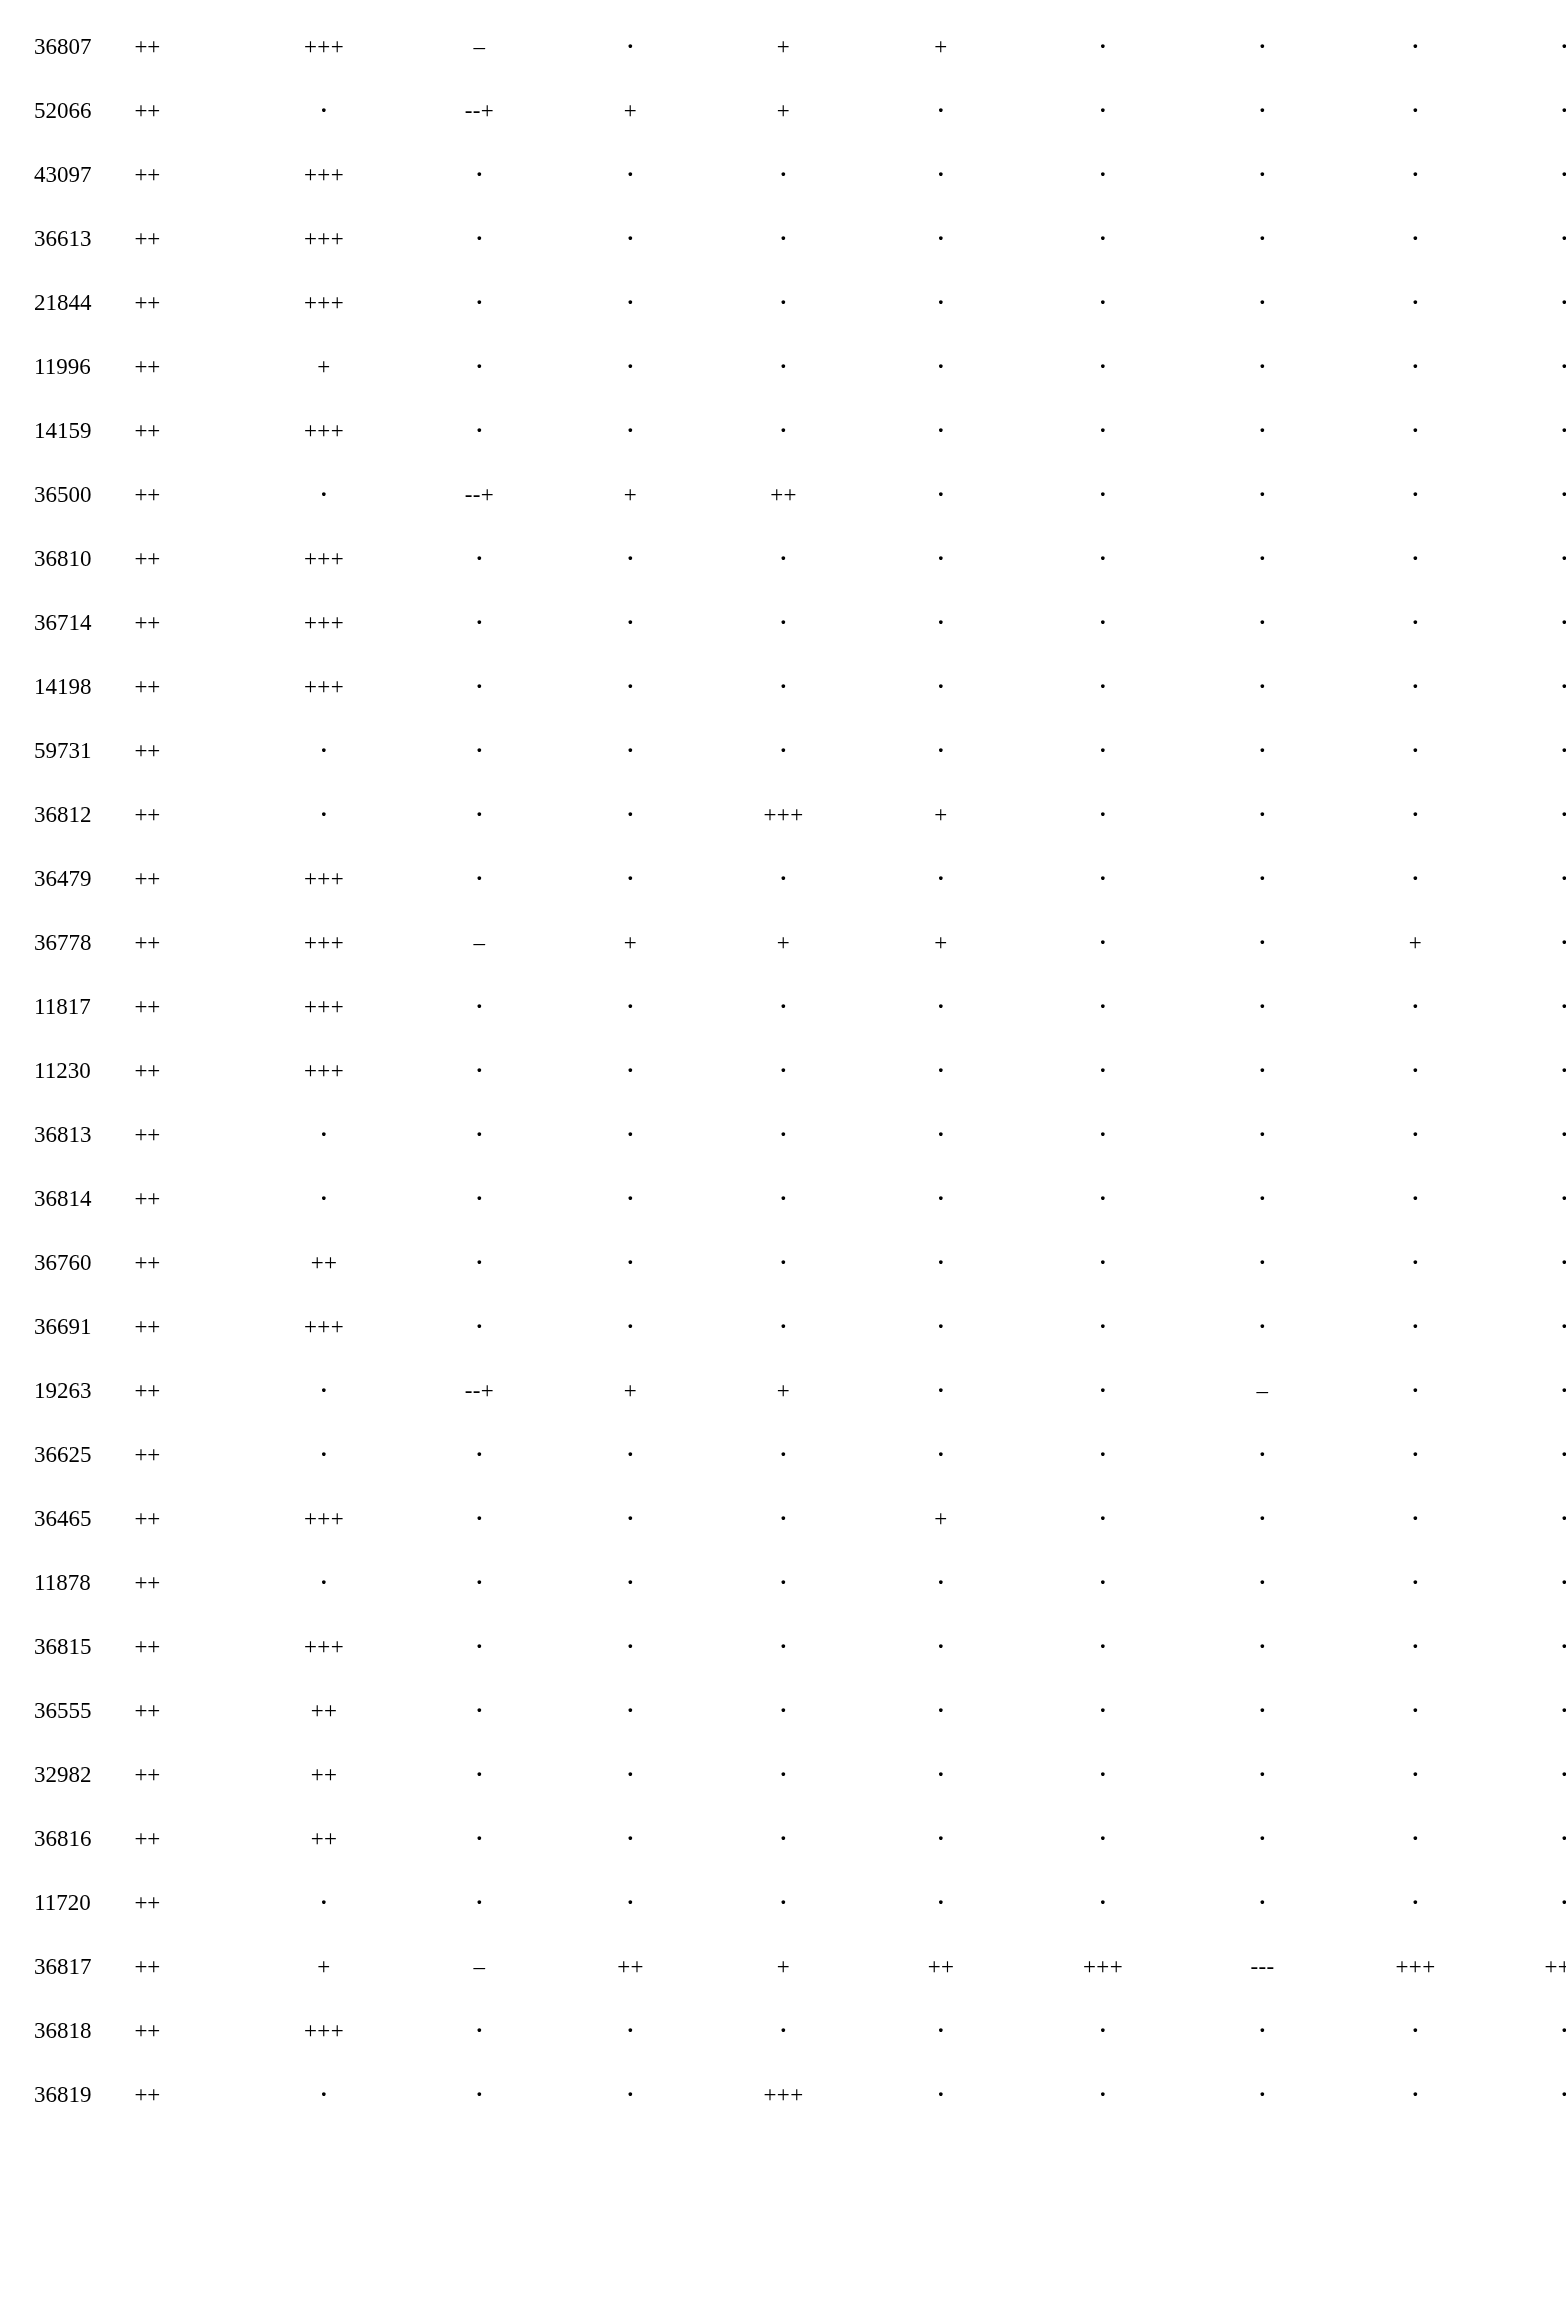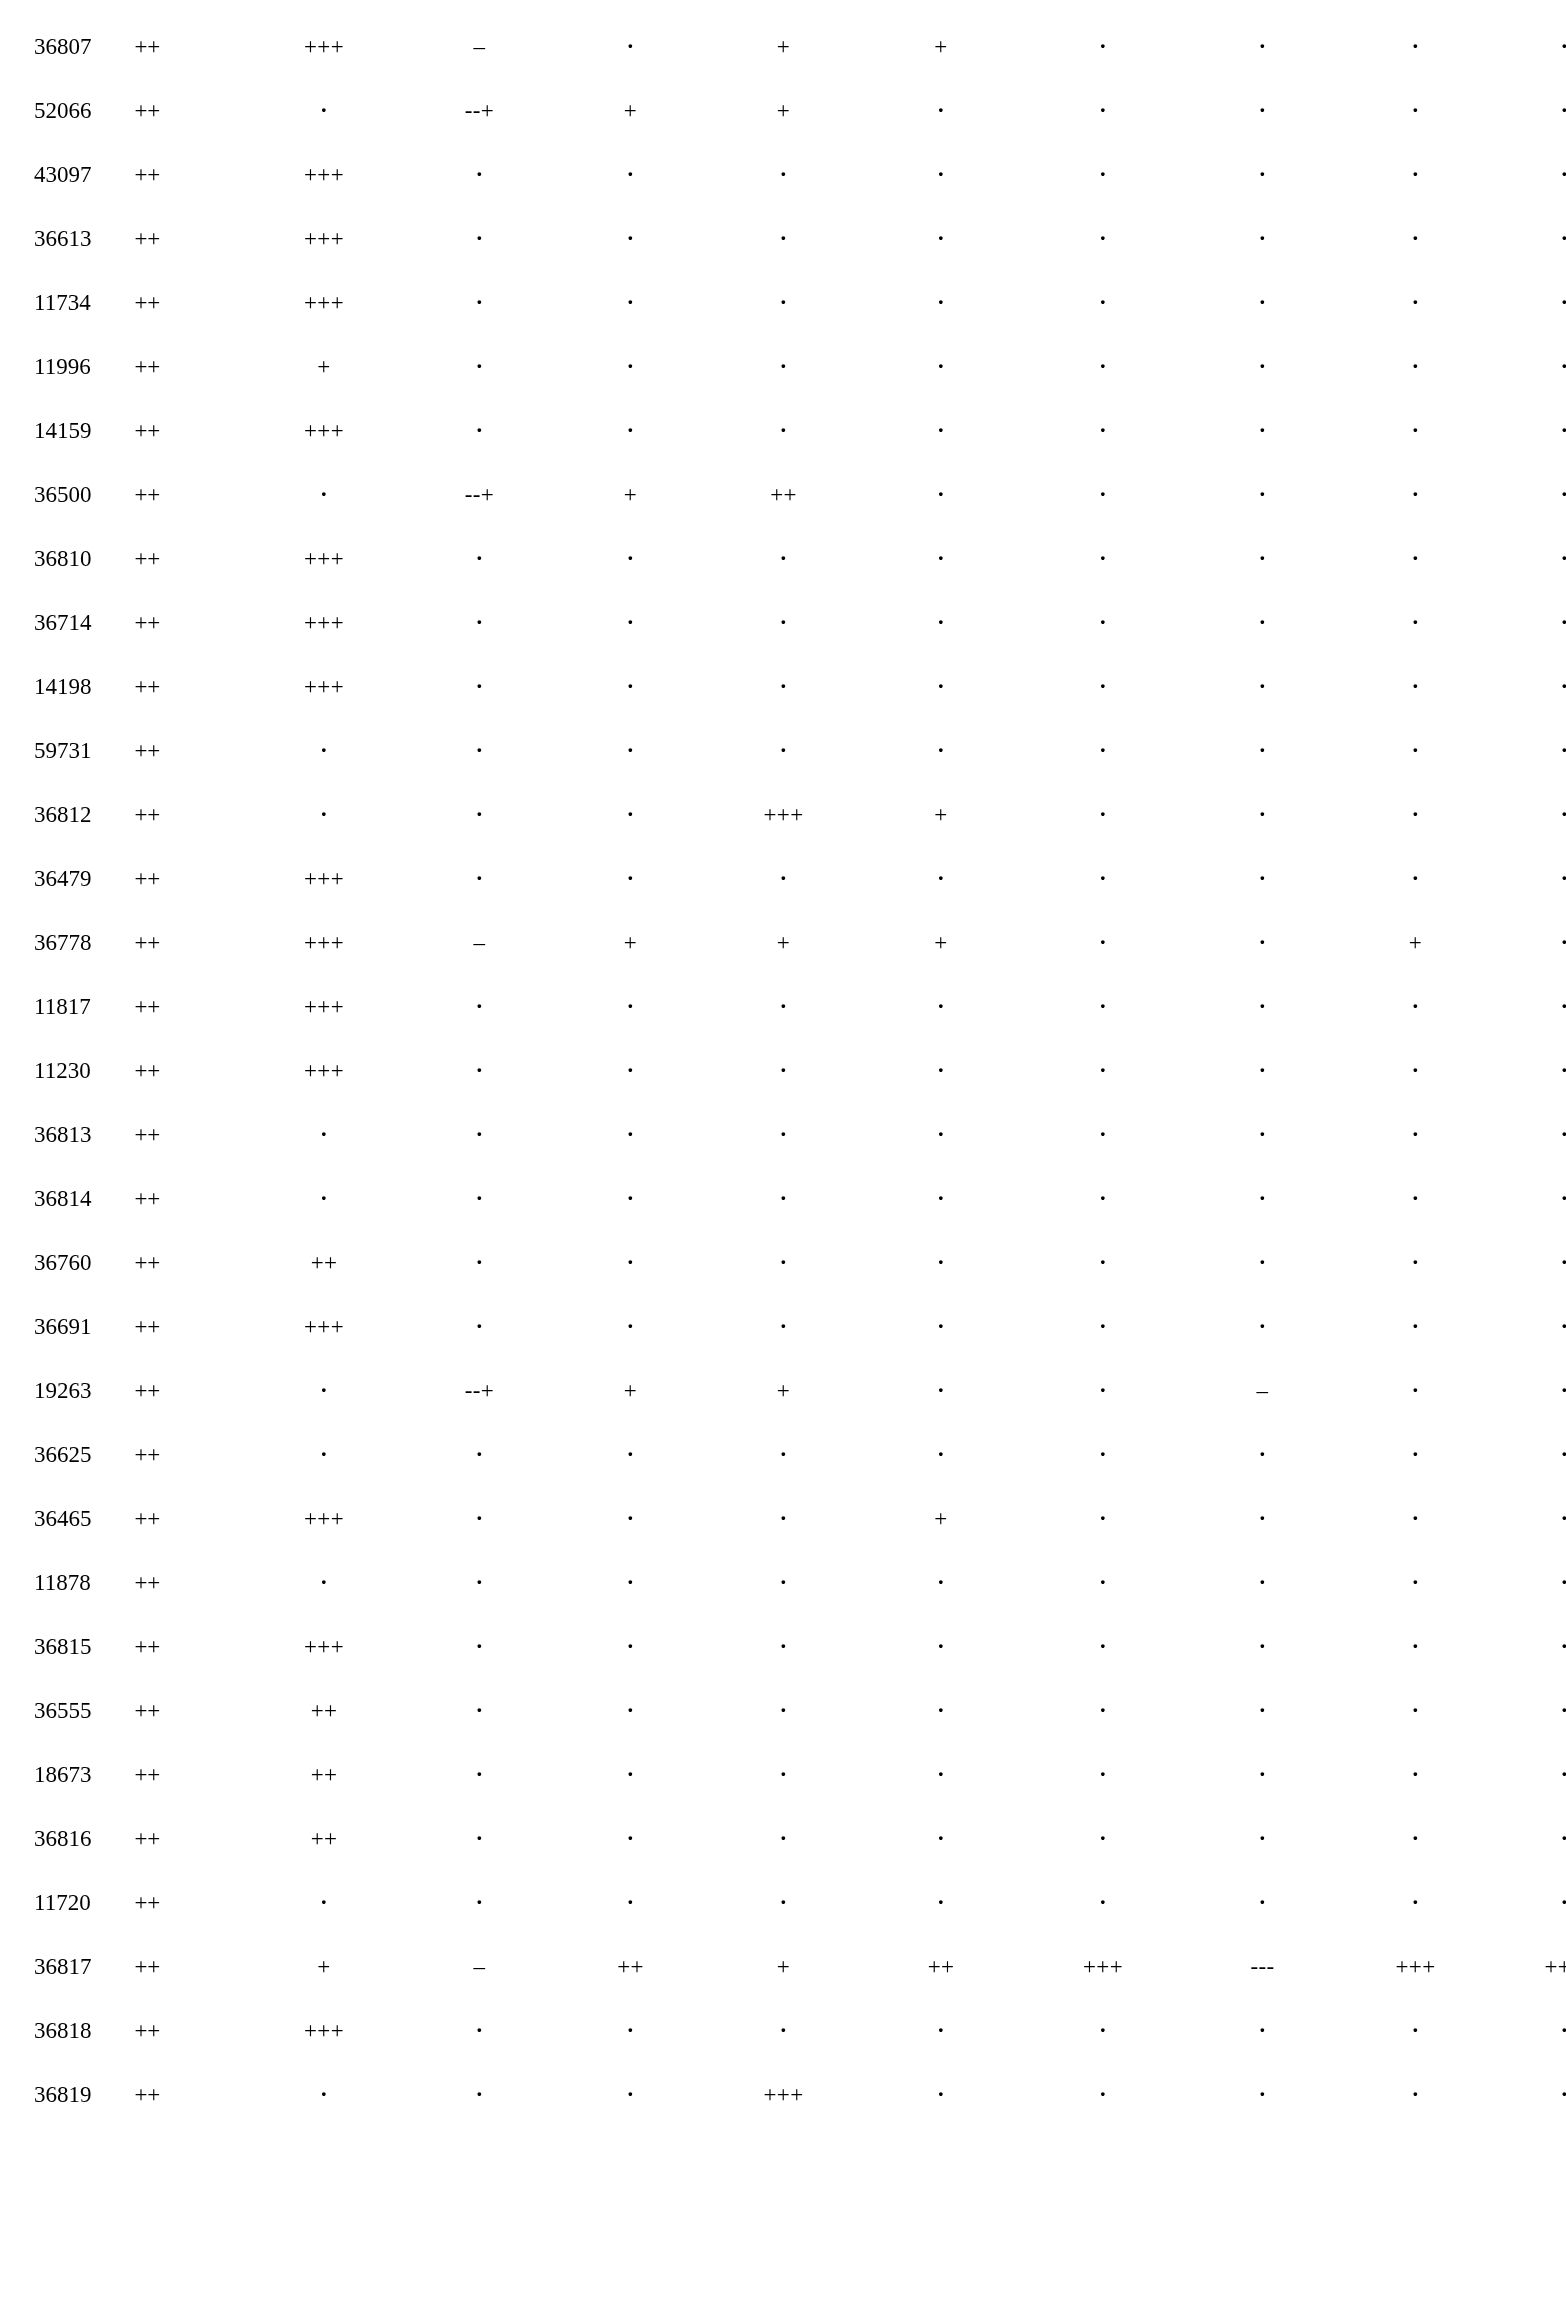--- a/index.html
+++ b/index.html
@@ -113,21 +113,21 @@
           <td class="c-val w2 dot">·</td>
           <td class="c-val w3 dot">·</td>
           <td class="c-val w4 dot">·</td>
           <td class="c-val w5 dot">·</td>
           <td class="c-val w6 dot">·</td>
           <td class="c-val w7 dot">·</td>
           <td class="c-val w8 dot">·</td>
           <td class="c-val w9 dot">·</td>
         </tr>
         <tr>
-          <td class="c-id"><span class="id">11734</span><span class="mark">++</span></td>
+          <td class="c-id"><span class="id">21844</span><span class="mark">++</span></td>
           <td class="c-val w1">+++</td>
           <td class="c-val w2 dot">·</td>
           <td class="c-val w3 dot">·</td>
           <td class="c-val w4 dot">·</td>
           <td class="c-val w5 dot">·</td>
           <td class="c-val w6 dot">·</td>
           <td class="c-val w7 dot">·</td>
           <td class="c-val w8 dot">·</td>
           <td class="c-val w9 dot">·</td>
         </tr>
@@ -389,21 +389,21 @@
           <td class="c-val w2 dot">·</td>
           <td class="c-val w3 dot">·</td>
           <td class="c-val w4 dot">·</td>
           <td class="c-val w5 dot">·</td>
           <td class="c-val w6 dot">·</td>
           <td class="c-val w7 dot">·</td>
           <td class="c-val w8 dot">·</td>
           <td class="c-val w9 dot">·</td>
         </tr>
         <tr>
-          <td class="c-id"><span class="id">18673</span><span class="mark">++</span></td>
+          <td class="c-id"><span class="id">32982</span><span class="mark">++</span></td>
           <td class="c-val w1">++</td>
           <td class="c-val w2 dot">·</td>
           <td class="c-val w3 dot">·</td>
           <td class="c-val w4 dot">·</td>
           <td class="c-val w5 dot">·</td>
           <td class="c-val w6 dot">·</td>
           <td class="c-val w7 dot">·</td>
           <td class="c-val w8 dot">·</td>
           <td class="c-val w9 dot">·</td>
         </tr>

